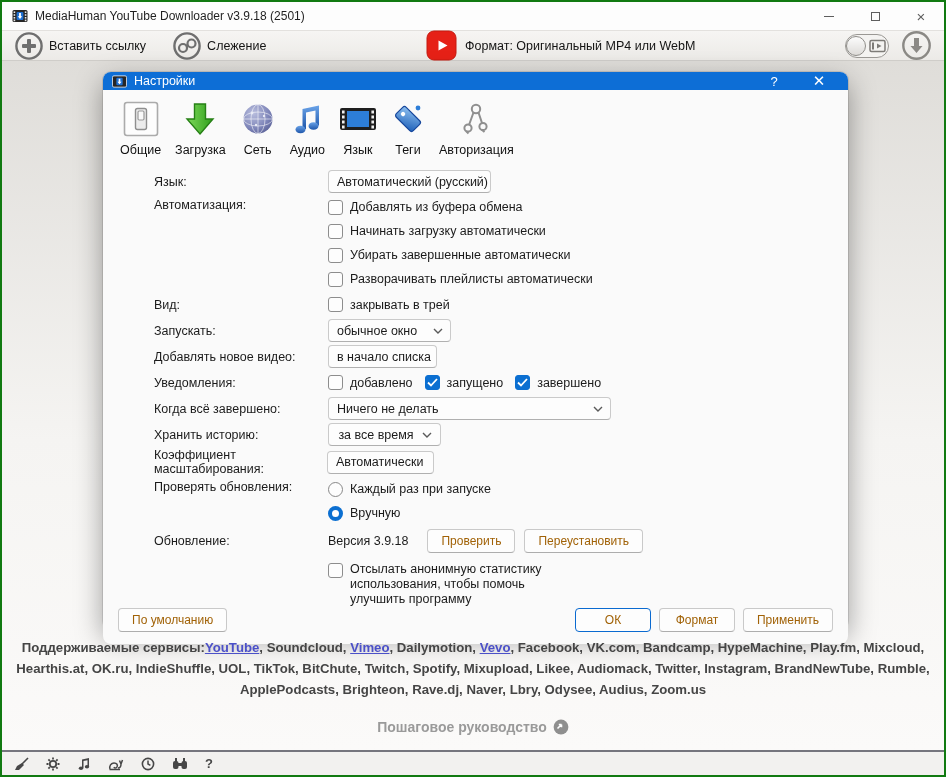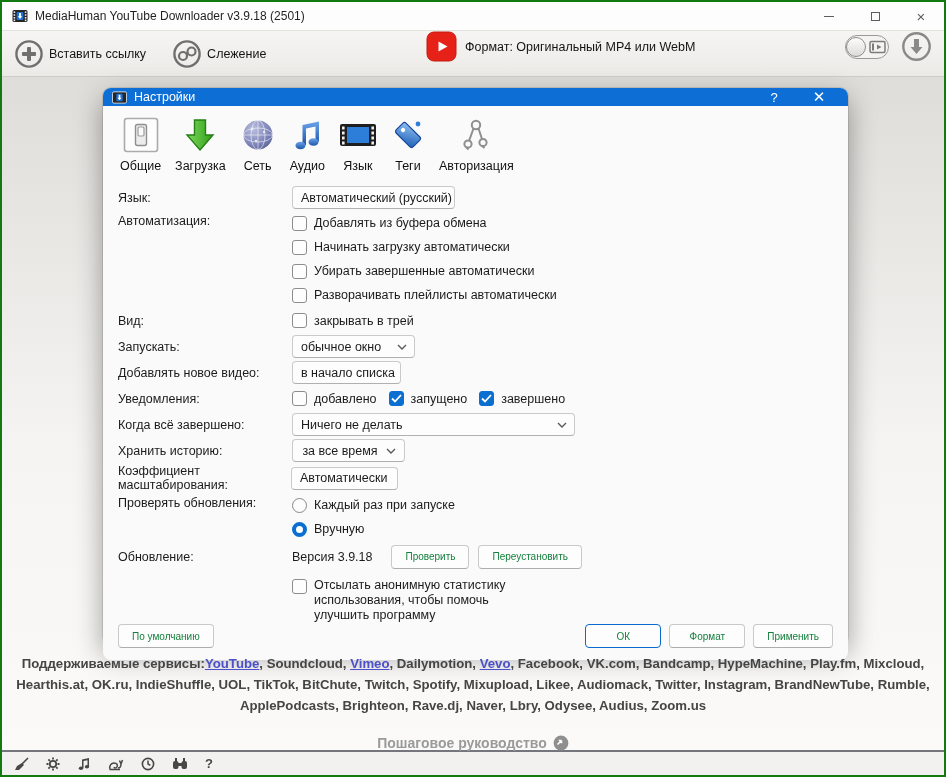--- a/index.html
+++ b/index.html
@@ -11,21 +11,21 @@
   
   .titlebar { height:28px; background:#fdfdfd; display:flex; align-items:center; padding:0 0 0 10px; flex:0 0 auto; }
   .titlebar .app-ico { margin-right:7px; display:flex; }
   .titlebar .wtitle { font-size:12px; color:#1f1f1f; flex:1; }
   .win-ctl { display:flex; height:100%; }
   .win-btn { width:46px; height:100%; display:flex; align-items:center; justify-content:center; color:#5e5e5e; font-size:13px; }
   .win-btn .sq { width:9px; height:9px; border:1px solid #5e5e5e; display:inline-block; }
   .win-btn .dash { width:10px; border-top:1px solid #5e5e5e; display:inline-block; }
 
   
-  .toolbar { height:47px; background:linear-gradient(#f6f5f3,#eceae7); border-top:1px solid #e3e1de; border-bottom:1px solid #cfcdc9; display:flex; padding:0 12px; position:relative; flex:0 0 auto; }
+  .toolbar { height:31px; background:linear-gradient(#f6f5f3,#eceae7); border-top:1px solid #e3e1de; border-bottom:1px solid #cfcdc9; display:flex; align-items:center; padding:0 12px; position:relative; flex:0 0 auto; }
   .tb-item { display:flex; align-items:center; gap:5px; margin-right:26px; cursor:default; }
   .tb-label { font-size:12.5px; color:#141414; }
   .tb-center { position:absolute; left:424px; display:flex; align-items:center; gap:8px; }
   .tb-right { position:absolute; right:12px; display:flex; align-items:center; gap:12px; }
   .toggle { width:44px; height:24px; border:1.6px solid #9a9894; border-radius:12px; background:#f4f3f1; position:relative; display:flex; align-items:center; }
   .toggle .knob { width:20px; height:20px; border-radius:50%; background:linear-gradient(#fcfcfc,#dddbd8); border:1.4px solid #8f8d89; margin-left:0px; }
   .toggle .mode { margin-left:3px; display:flex; }
 
   
   .main { flex:1 1 auto; position:relative; background:linear-gradient(#dfddd9,#f5f4f2 55%, #fbfaf9); }
@@ -39,40 +39,40 @@
   .dlg-btn.close { width:46px; border-radius:0 8px 0 0; font-size:15px; }
   .dlg-body { flex:1; border-radius:0 0 8px 8px; background:#fafafa; padding:9px 15px 12px 15px; display:flex; flex-direction:column; }
 
   
   .tabs { display:flex; align-items:flex-end; gap:14px; margin:2px 0 12px 2px; }
   .tab { display:flex; flex-direction:column; align-items:center; gap:3px; cursor:default; }
   .tab .tlabel { font-size:12.5px; color:#111; white-space:nowrap; }
 
   
   .row { display:flex; align-items:center; min-height:25px; margin-bottom:1px; }
-  .row .rlabel { width:174px; flex:0 0 174px; color:#1b1b1b; }
+  .row .rlabel { width:174px; flex:0 0 174px; color:#1b1b1b;margin-left:36px; }
   .row .rlabel.top { align-self:flex-start; padding-top:3px; }
   .rcontent { display:flex; align-items:center; gap:14px; flex-wrap:nowrap; }
   .stack { display:flex; flex-direction:column; gap:0px; }
 
   
   .select { height:23px; background:#fdfdfd; border:1px solid #cacaca; border-bottom-color:#b0b0b0; border-radius:4px; display:inline-flex; align-items:center; padding:0 7px 0 8px; gap:8px; justify-content:space-between; }
   .select .sval { white-space:nowrap; }
 
   
   .cbrow { display:flex; align-items:center; gap:7px; min-height:24px; }
   .cb { width:15px; height:15px; border:1px solid #8d8d8d; border-radius:3px; background:#fdfdfd; flex:0 0 15px; display:flex; align-items:center; justify-content:center; }
   .cb.checked { background:#0b6fd1; border-color:#0b6fd1; }
 
   
   .radio { width:15px; height:15px; border:1px solid #888; border-radius:50%; background:#fdfdfd; flex:0 0 15px; }
   .radio.sel { border:4.5px solid #0b6fd1; background:#fff; }
 
   
-  .btn { height:24px; padding:0 13px; background:#fdfdfd; border:1px solid #c9c9c9; border-bottom-color:#adadad; border-radius:4px; font-size:10px; font-family:inherit; color:#15803d; display:inline-flex; align-items:center; justify-content:center; }
+  .btn { height:24px; padding:0 13px; background:#fdfdfd; border:1px solid #c9c9c9; border-bottom-color:#adadad; border-radius:4px; font-size:12px; font-family:inherit; color:#a16207; display:inline-flex; align-items:center; justify-content:center; }
   .btn.primary { border:1.4px solid #0a6ad0; min-width:76px; }
   .dlg-footer { margin-top:auto; display:flex; align-items:center; }
   .dlg-footer .grp { margin-left:auto; display:flex; gap:8px; }
 
   .version { margin-right:10px; }
   .stat-label { width:225px; line-height:15px; }
 
   
   .services { position:absolute; top:576px; left:0; width:100%; text-align:center; font-weight:bold; font-size:13.2px; color:#454545; line-height:21px; padding:0 8px; }
   .svc-link { color:#4b50c8; text-decoration:underline; cursor:pointer; }

